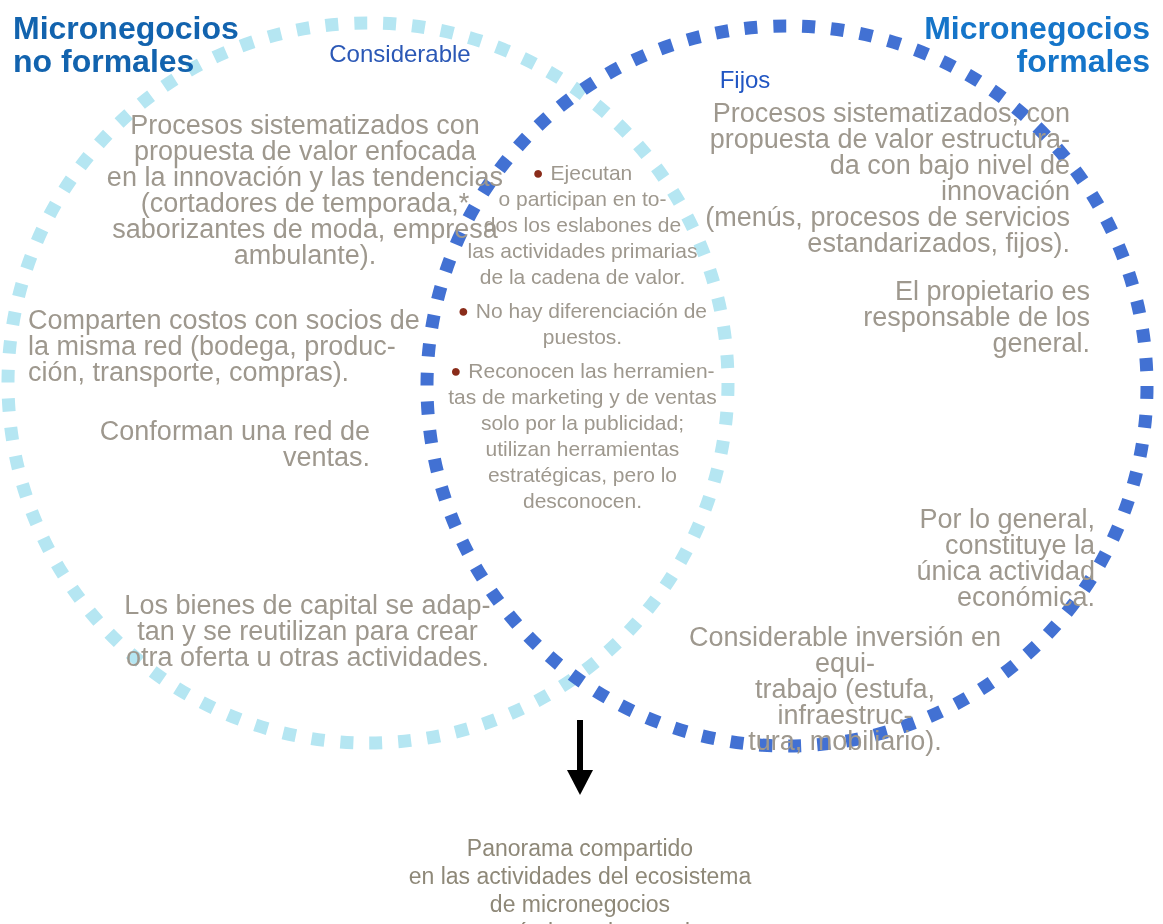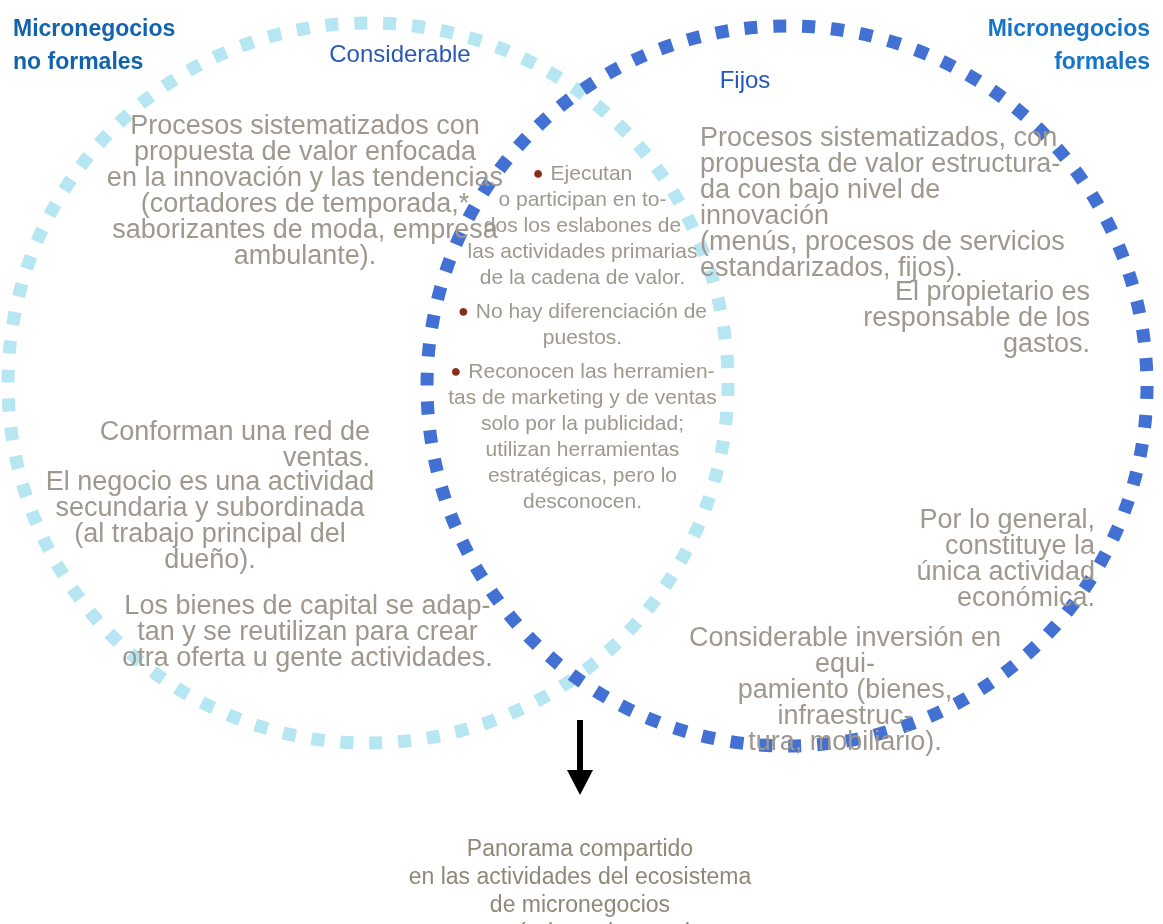--- a/index.html
+++ b/index.html
@@ -6,21 +6,21 @@
   #canvas{
     position:relative;
     width:1163px;height:924px;
     font-family:"Liberation Sans","DejaVu Sans",sans-serif;
     overflow:hidden;
     background:#fff;
   }
   svg.layer{position:absolute;left:0;top:0;}
   .heading{
     position:absolute;
-    font-size:23px;font-weight:bold;line-height:33px;
+    font-size:32px;font-weight:bold;line-height:33px;
     white-space:pre-line;
   }
   .heading-left{left:13px;top:12px;color:#1263ae;text-align:left;}
   .heading-right{right:13px;top:12px;color:#1575c9;text-align:right;}
   .circle-label{
     position:absolute;top:40px;
     font-size:24px;line-height:28px;text-align:center;
   }
   .label-ambulatorio{left:300px;width:200px;color:#2b58b6;}
   .label-fijos{left:675px;width:140px;color:#2156c3;margin-top:26px;}
@@ -28,21 +28,21 @@
     position:absolute;
     font-size:27px;line-height:26px;
     color:#9e988e;
     white-space:pre-line;
   }
   .left-p1{left:95px;top:112px;width:420px;text-align:center;}
   .left-p2{left:28px;top:307px;width:410px;text-align:left;}
   .left-p3{left:30px;top:418px;width:340px;text-align:right;}
   .left-p4{left:45px;top:468px;width:330px;text-align:center;}
   .left-p5{left:115px;top:592px;width:385px;text-align:center;}
-  .right-p1{left:700px;top:124px;width:370px;text-align:left;}
+  .right-p1{left:700px;top:100px;width:370px;text-align:right;}
   .right-p2{left:790px;top:278px;width:300px;text-align:right;}
   .right-p3{left:785px;top:383px;width:315px;text-align:right;}
   .right-p4{left:795px;top:506px;width:300px;text-align:right;}
   .right-p5{left:685px;top:624px;width:320px;text-align:center;}
   .center-wrap{
     position:absolute;left:420px;top:160px;width:325px;
     text-align:center;
     font-size:21px;line-height:26px;color:#9e988e;
   }
   .center-item{margin-bottom:8px;}
@@ -85,27 +85,27 @@
   <div class="circle-label label-ambulatorio">Considerable</div>
 
   <div class="circle-label label-fijos">Fijos</div>
 
   <div class="para left-p1">Procesos sistematizados con
 propuesta de valor enfocada
 en la innovación y las tendencias
 (cortadores de temporada,*
 saborizantes de moda, empresa
 ambulante).</div>
+  <div class="para left-p2">Comparten costos con socios de
+la misma red (bodega, produc-
+ción, transporte, compras).</div>
   <div class="para left-p3">Conforman una red de ventas.</div>
-  <div class="para left-p4">El negocio es una actividad
-secundaria y subordinada
-(al trabajo principal del dueño).</div>
   <div class="para left-p5">Los bienes de capital se adap-
 tan y se reutilizan para crear
-otra oferta u gente actividades.</div>
+otra oferta u otras actividades.</div>
 
   <div class="center-wrap">
     <div class="center-item">
       <span class="bullet">●</span><span class="t">Ejecutan
 o participan en to-
 dos los eslabones de
 las actividades primarias
 de la cadena de valor.</span>
     </div>
     <div class="center-item">
@@ -121,25 +121,25 @@
 desconocen.</span>
     </div>
   </div>
 
   <div class="para right-p1">Procesos sistematizados, con
 propuesta de valor estructura-
 da con bajo nivel de innovación
 (menús, procesos de servicios
 estandarizados, fijos).</div>
   <div class="para right-p2">El propietario es
-responsable de los gastos.</div>
+responsable de los general.</div>
   <div class="para right-p4">Por lo general, constituye la
 única actividad económica.</div>
   <div class="para right-p5">Considerable inversión en equi-
-pamiento (bienes, infraestruc-
+trabajo (estufa, infraestruc-
 tura, mobiliario).</div>
 
   <div class="caption">Panorama compartido
 en las actividades del ecosistema
 de micronegocios
 gastronómicos observados.</div>
 
 </div>
 
 </body></html>

